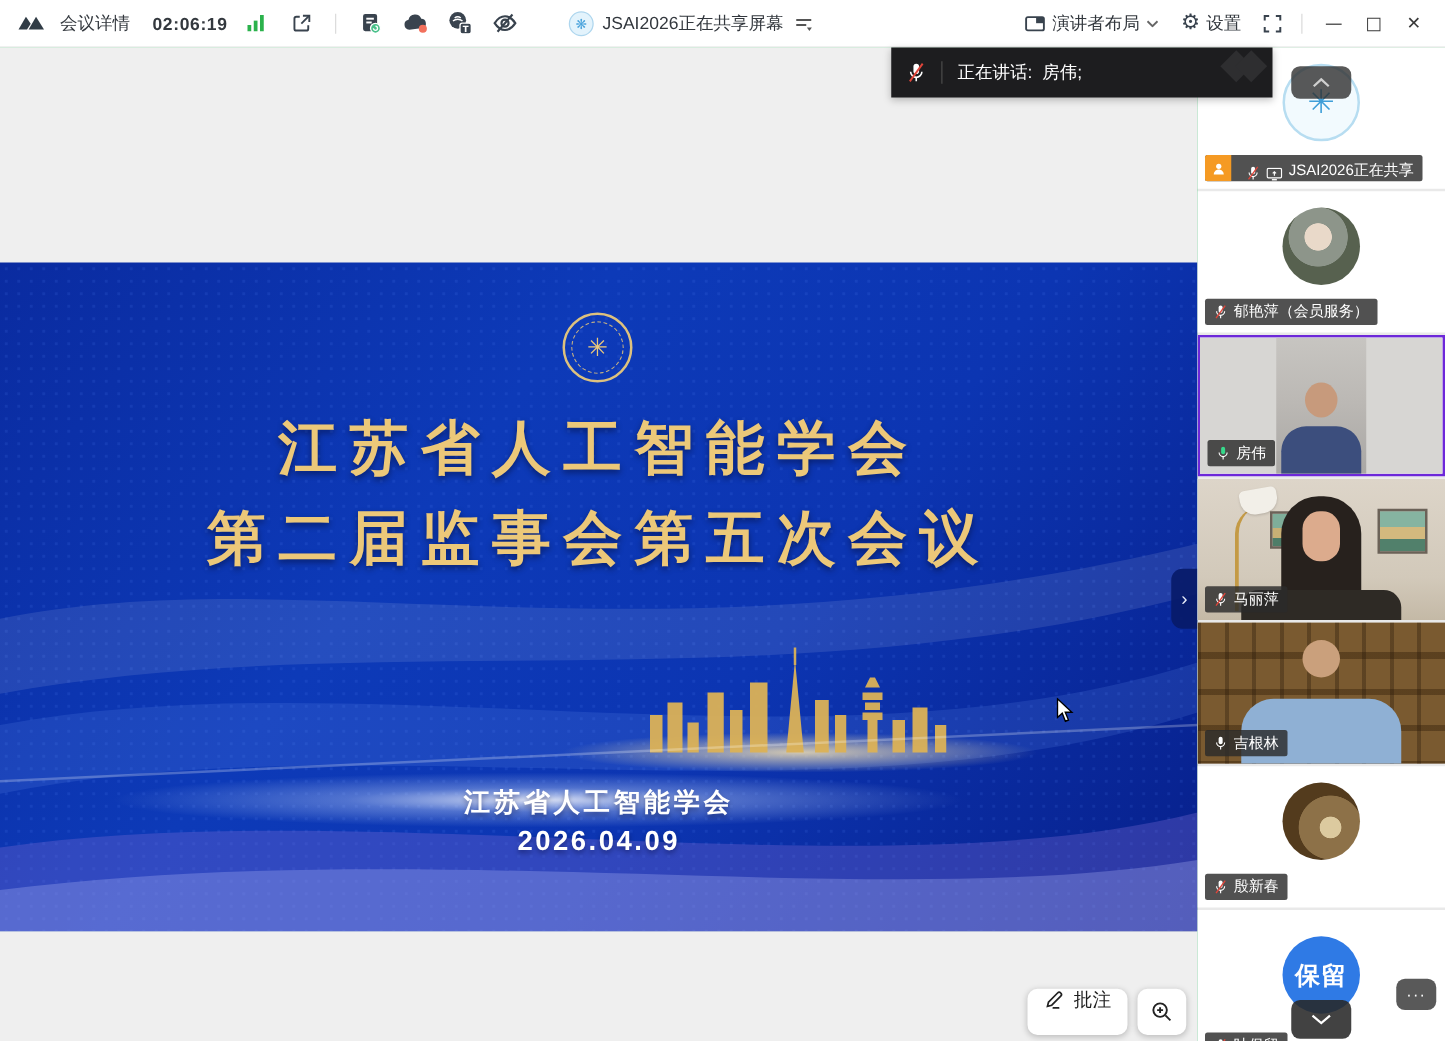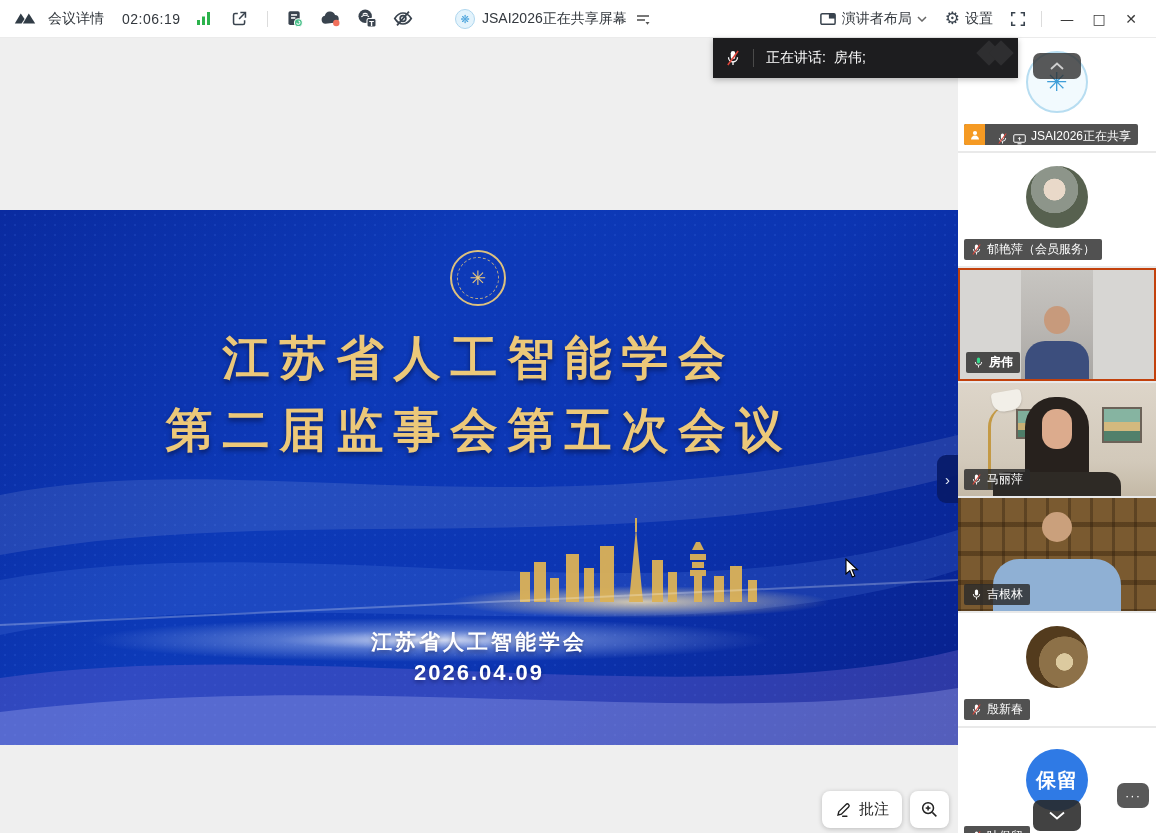--- a/index.html
+++ b/index.html
@@ -5,21 +5,21 @@
   * { margin:0; padding:0; box-sizing:border-box; }
   html,body { width:1156px; height:833px; overflow:hidden;
     font-family:"Liberation Sans","DejaVu Sans",sans-serif; background:#efefef; }
   .win { position:relative; width:1156px; height:833px; background:#22c55e; overflow:hidden; }
 
   
   .titlebar { position:absolute; left:0; top:0; width:1156px; height:38px; background:#ffffff;
     border-bottom:1px solid #ebebeb; display:flex; align-items:center; z-index:50; }
   .tb-left { display:flex; align-items:center; padding-left:12px; gap:10px; }
   .tb-text { font-size:14px; color:#33383e; }
-  .tb-timer { font-size:14px; color:#33383e; margin-left:8px; letter-spacing:.5px; }
+  .tb-timer { font-size:14px; color:#33383e; margin-left:8px; letter-spacing:.5px;font-weight:bold; }
   .tb-ic { display:inline-flex; align-items:center; justify-content:center; width:26px; height:26px; cursor:default; }
   .tb-div { width:1px; height:16px; background:#dcdcdc; margin:0 4px; }
   .tb-center { position:absolute; left:455px; top:0; height:38px; display:flex; align-items:center; gap:7px; }
   .share-avatar { width:20px; height:20px; border-radius:50%; background:#e3f3fc; border:1px solid #aed6ee;
     display:flex; align-items:center; justify-content:center; font-size:11px; color:#4aa3dc; }
   .tb-right { margin-left:auto; display:flex; align-items:center; gap:6px; padding-right:10px; }
   .tb-btn { display:flex; align-items:center; gap:5px; font-size:14px; color:#33383e; padding:4px 6px; cursor:default; }
   .winctl { display:flex; align-items:center; gap:2px; }
   .winctl span { width:30px; height:30px; display:flex; align-items:center; justify-content:center;
     font-size:14px; color:#3a3a3a; font-family:"DejaVu Sans",sans-serif; }
@@ -52,31 +52,31 @@
   .slide-org { position:absolute; left:0; top:418px; width:100%; text-align:center;
     font-size:21px; font-weight:bold; color:#ffffff; letter-spacing:3px; text-shadow:0 2px 4px rgba(0,0,40,.4); }
   .slide-date { position:absolute; left:0; top:450px; width:100%; text-align:center;
     font-size:22px; font-weight:bold; color:#ffffff; letter-spacing:2px; text-shadow:0 2px 4px rgba(0,0,40,.4); }
 
   .collapse-handle { position:absolute; left:937px; top:417px; width:21px; height:48px;
     background:rgba(8,26,105,.92); border-radius:9px 0 0 9px; display:flex; align-items:center;
     justify-content:center; color:#e8ecf8; font-size:15px; z-index:6; }
 
   .share-tools { position:absolute; left:822px; top:753px; display:flex; gap:8px; z-index:20; }
-  .btn-annotate { height:37px; padding:0 13px; background:#fff; border-radius:8px; display:flex; align-items:center;
+  .btn-annotate { height:37px; padding:0 13px; background:#fff; border-radius:8px; display:flex; 
     gap:7px; font-size:15px; color:#1f1f1f; box-shadow:0 1px 5px rgba(0,0,0,.22); }
   .btn-zoom { width:39px; height:37px; background:#fff; border-radius:8px; display:flex; align-items:center;
     justify-content:center; box-shadow:0 1px 5px rgba(0,0,0,.22); }
 
   .cursor { position:absolute; left:845px; top:558px; z-index:200; }
 
   
   .sidebar { position:absolute; left:958px; top:38px; width:198px; height:795px; background:#e9e9e9; overflow:hidden; z-index:10; }
   .tile { position:relative; width:198px; height:113px; margin-bottom:2px; background:#ffffff; overflow:hidden; }
-  .tile.speaking { border:2px solid #c2410c;font-weight:bold; }
+  .tile.speaking { border:2px solid #6d28d9; }
   .avatar { position:absolute; left:50%; top:44px; transform:translate(-50%,-50%); width:62px; height:62px; border-radius:50%; }
   .avatar-logo { background:#f2fafe; border:2px solid #b7ddf1; display:flex; align-items:center; justify-content:center; }
   .avatar-logo i { font-style:normal; color:#3f9ed8; font-size:26px; font-family:"DejaVu Sans",sans-serif; }
   .avatar-photo-1 { background:radial-gradient(circle at 46% 38%, #e9d9c9 0 21%, #8d958a 22% 46%, #57614f 47% 74%, #414c3e 100%); }
   .avatar-photo-2 { background:radial-gradient(circle at 62% 58%, #dcca9f 0 16%, #8d7148 17% 48%, #533b1d 49% 80%, #2d2110 100%); }
   .avatar-text { background:#2f7ae5; display:flex; align-items:center; justify-content:center;
     color:#fff; font-size:20px; font-weight:bold; letter-spacing:1px; }
   .tile7 .avatar { top:52px; }
 
   .namebar { position:absolute; left:6px; bottom:6px; height:21px; display:flex; align-items:center;

